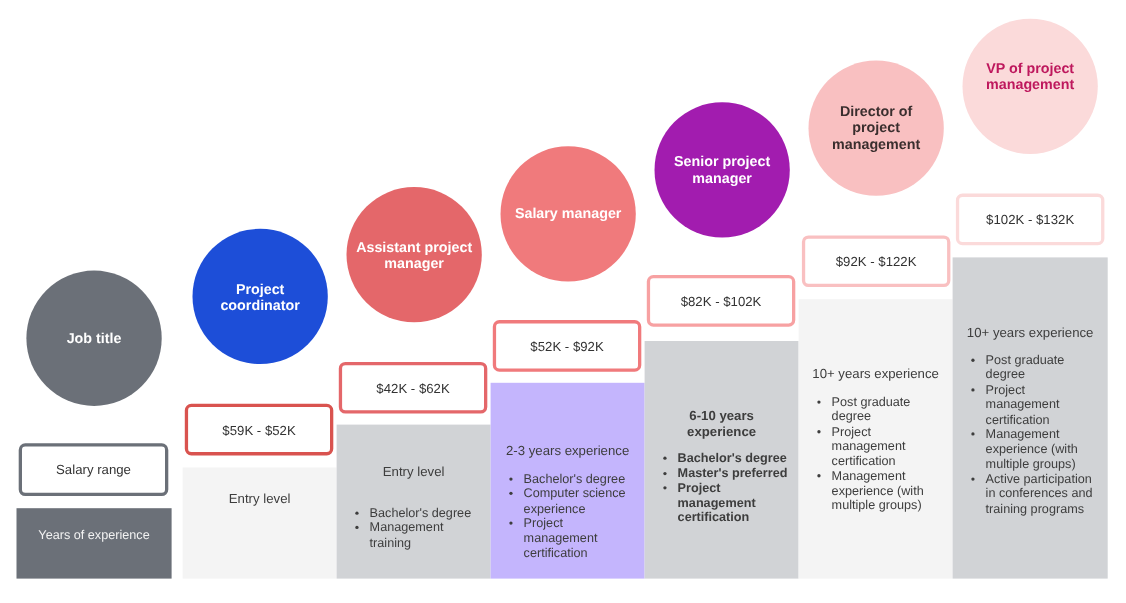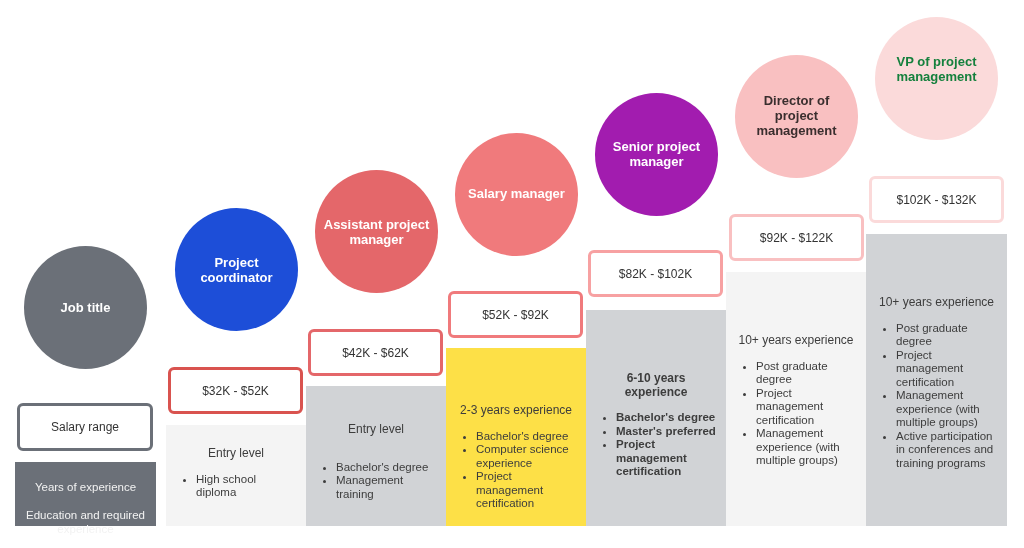--- a/index.html
+++ b/index.html
@@ -21,54 +21,50 @@
 
 <div class="abs circle" style="left:24px;top:246px;width:123px;height:123px;background:#6b7078;color:#fff;">
   <span>Job title</span>
 </div>
 <div class="abs salary" style="left:17px;top:403px;width:136px;height:48px;border-color:#6b7078;">
   <span>Salary range</span>
 </div>
 <div class="abs legend-block" style="left:15px;top:462px;width:141px;height:64px;padding-top:18px;">
   <div>Years of experience</div>
   <div style="height:14px"></div>
-  <div>Education and required experience</div>
 </div>
 
 <div class="abs circle" style="left:175px;top:208px;width:123px;height:123px;background:#1d4ed8;color:#fff;">
   <span style="padding:0 14px;">Project coordinator</span>
 </div>
 <div class="abs block" style="left:166px;top:425px;width:140px;height:101px;background:#f4f4f4;padding-top:22px;">
   <div class="lvl">Entry level</div>
-  <ul>
-    <li>High school diploma</li>
-  </ul>
 </div>
 <div class="abs salary" style="left:168px;top:367px;width:135px;height:47px;border-color:#d9534f;">
-  <span>$32K - $52K</span>
+  <span>$59K - $52K</span>
 </div>
 
 <div class="abs circle" style="left:315px;top:170px;width:123px;height:123px;background:#e4676a;color:#fff;">
   <span style="padding:0 8px;">Assistant project manager</span>
 </div>
 <div class="abs block" style="left:306px;top:386px;width:140px;height:140px;background:#d1d3d6;padding-top:37px;">
   <div class="lvl" style="margin-bottom:24px;">Entry level</div>
   <ul>
     <li>Bachelor's degree</li>
     <li>Management training</li>
   </ul>
 </div>
 <div class="abs salary" style="left:308px;top:329px;width:135px;height:47px;border-color:#e4676a;">
   <span>$42K - $62K</span>
 </div>
 
 <div class="abs circle" style="left:455px;top:133px;width:123px;height:123px;background:#f07a7c;color:#fff;">
   <span style="padding:0 8px;margin-top:-2px;">Salary manager</span>
 </div>
-<div class="abs block" style="left:446px;top:348px;width:140px;height:178px;background:#fde047;padding-top:56px;">
+<div class="abs block" style="left:446px;top:348px;width:140px;height:178px;background:#c4b5fd;padding-top:56px;">
   <div class="lvl">2-3 years experience</div>
   <ul>
     <li>Bachelor's degree</li>
     <li>Computer science experience</li>
     <li>Project management certification</li>
   </ul>
 </div>
 <div class="abs salary" style="left:448px;top:291px;width:135px;height:47px;border-color:#f07a7c;">
   <span>$52K - $92K</span>
 </div>
@@ -96,21 +92,21 @@
   <ul>
     <li>Post graduate degree</li>
     <li>Project management certification</li>
     <li>Management experience (with multiple groups)</li>
   </ul>
 </div>
 <div class="abs salary" style="left:729px;top:214px;width:135px;height:47px;border-color:#f9c0c1;">
   <span>$92K - $122K</span>
 </div>
 
-<div class="abs circle" style="left:875px;top:17px;width:123px;height:123px;background:#fbdada;color:#15803d;">
+<div class="abs circle" style="left:875px;top:17px;width:123px;height:123px;background:#fbdada;color:#be185d;">
   <span style="padding:0 14px;margin-top:-20px;">VP of project management</span>
 </div>
 <div class="abs block" style="left:866px;top:234px;width:141px;height:292px;background:#d1d3d6;padding-top:62px;">
   <div class="lvl">10+ years experience</div>
   <ul>
     <li>Post graduate degree</li>
     <li>Project management certification</li>
     <li>Management experience (with multiple groups)</li>
     <li>Active participation in conferences and training programs</li>
   </ul>

